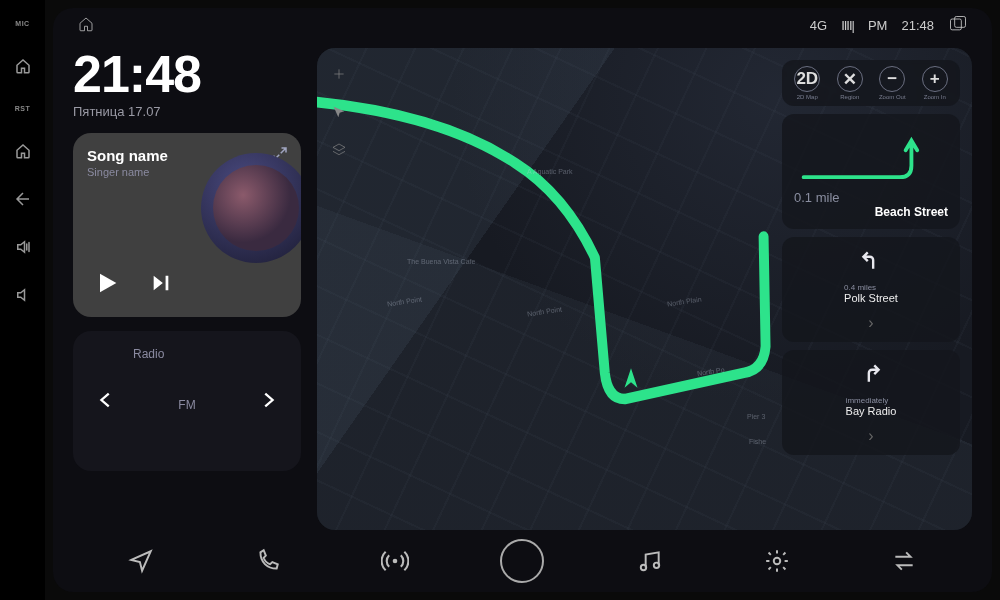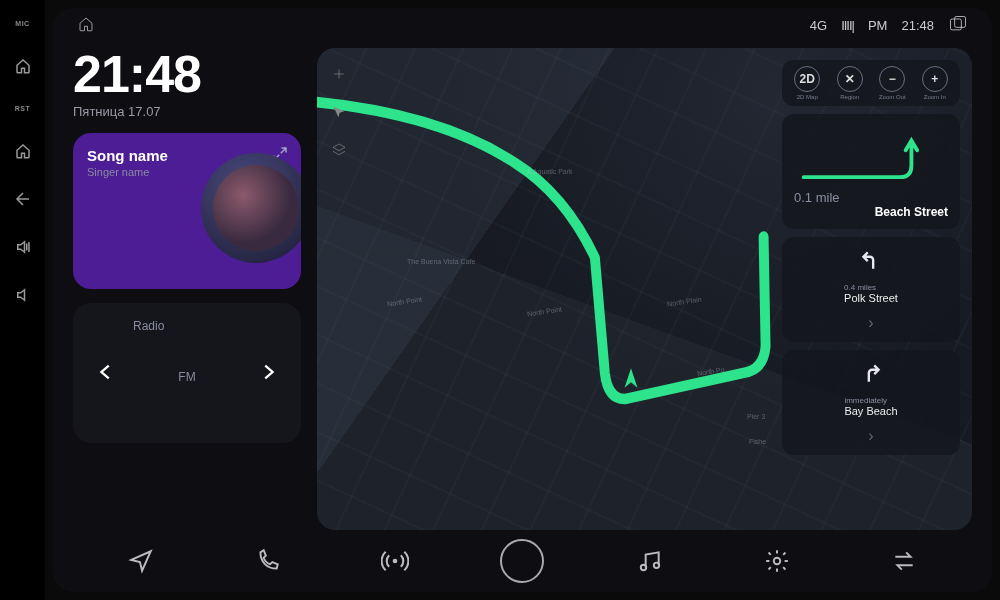--- a/index.html
+++ b/index.html
@@ -79,27 +79,27 @@
   letter-spacing: -1px;
   line-height: 1;
 }
 .clock-block .date {
   font-size: 13px;
   color: #9a9aa5;
   margin-top: 4px;
 }
 
 .music-card {
-  background: #4c1d95;
+  background: #404040;
   border-radius: 18px;
   padding: 14px;
-  height: 156px;
+  height: 184px;
   position: relative;
   display: flex;
-  flex-direction: row;
+  flex-direction: column;
   justify-content: space-between;
   overflow: hidden;
 }
 .music-card .art {
   position: absolute;
   right: -10px;
   top: 20px;
   width: 110px;
   height: 110px;
   border-radius: 50%;
@@ -178,21 +178,21 @@
   gap: 4px;
   padding: 6px;
   justify-content: space-around;
 }
 .tool-btn {
   width: 34px; display: flex; flex-direction: column; align-items: center; gap: 2px;
 }
 .tool-btn .circ {
   width: 26px; height: 26px; border: 1.5px solid #6a6e80; border-radius: 50%;
   display: flex; align-items: center; justify-content: center;
-  font-size: 12px; color: #ddd; font-weight: 600;
+  font-size: 17px; color: #ddd; font-weight: 600;
 }
 .tool-btn .tlabel { font-size: 6px; color: #7a7e90; }
 
 .turn-card {
   background: rgba(20,22,28,0.82); border-radius: 12px;
   padding: 10px 12px;
 }
 .turn-card.primary { padding: 14px 12px 10px; }
 .turn-card.primary .path-vis { height: 56px; position: relative; margin-bottom: 6px; }
 .turn-card.primary .path-vis svg { width: 100%; height: 100%; }
@@ -451,21 +451,21 @@
         </div>
 
         <div class="turn-card step">
           <span class="arrow-ic">
             <svg viewBox="0 0 24 24" width="26" height="26" stroke="#e8e8ee" fill="none" stroke-width="2.2">
                 <path d="M10 20v-8a3 3 0 0 1 3-3h6M15 5l4 4-4 4"></path>
               </svg>
           </span>
           <div class="txt">
             <div class="d">immediately</div>
-            <div class="s">Bay Beach</div>
+            <div class="s">Bay Radio</div>
           </div>
           <span class="chev">›</span>
         </div>
 
       </div>
     </div>
   </div>
 
   <div class="dock">
     <span class="dbtn">

